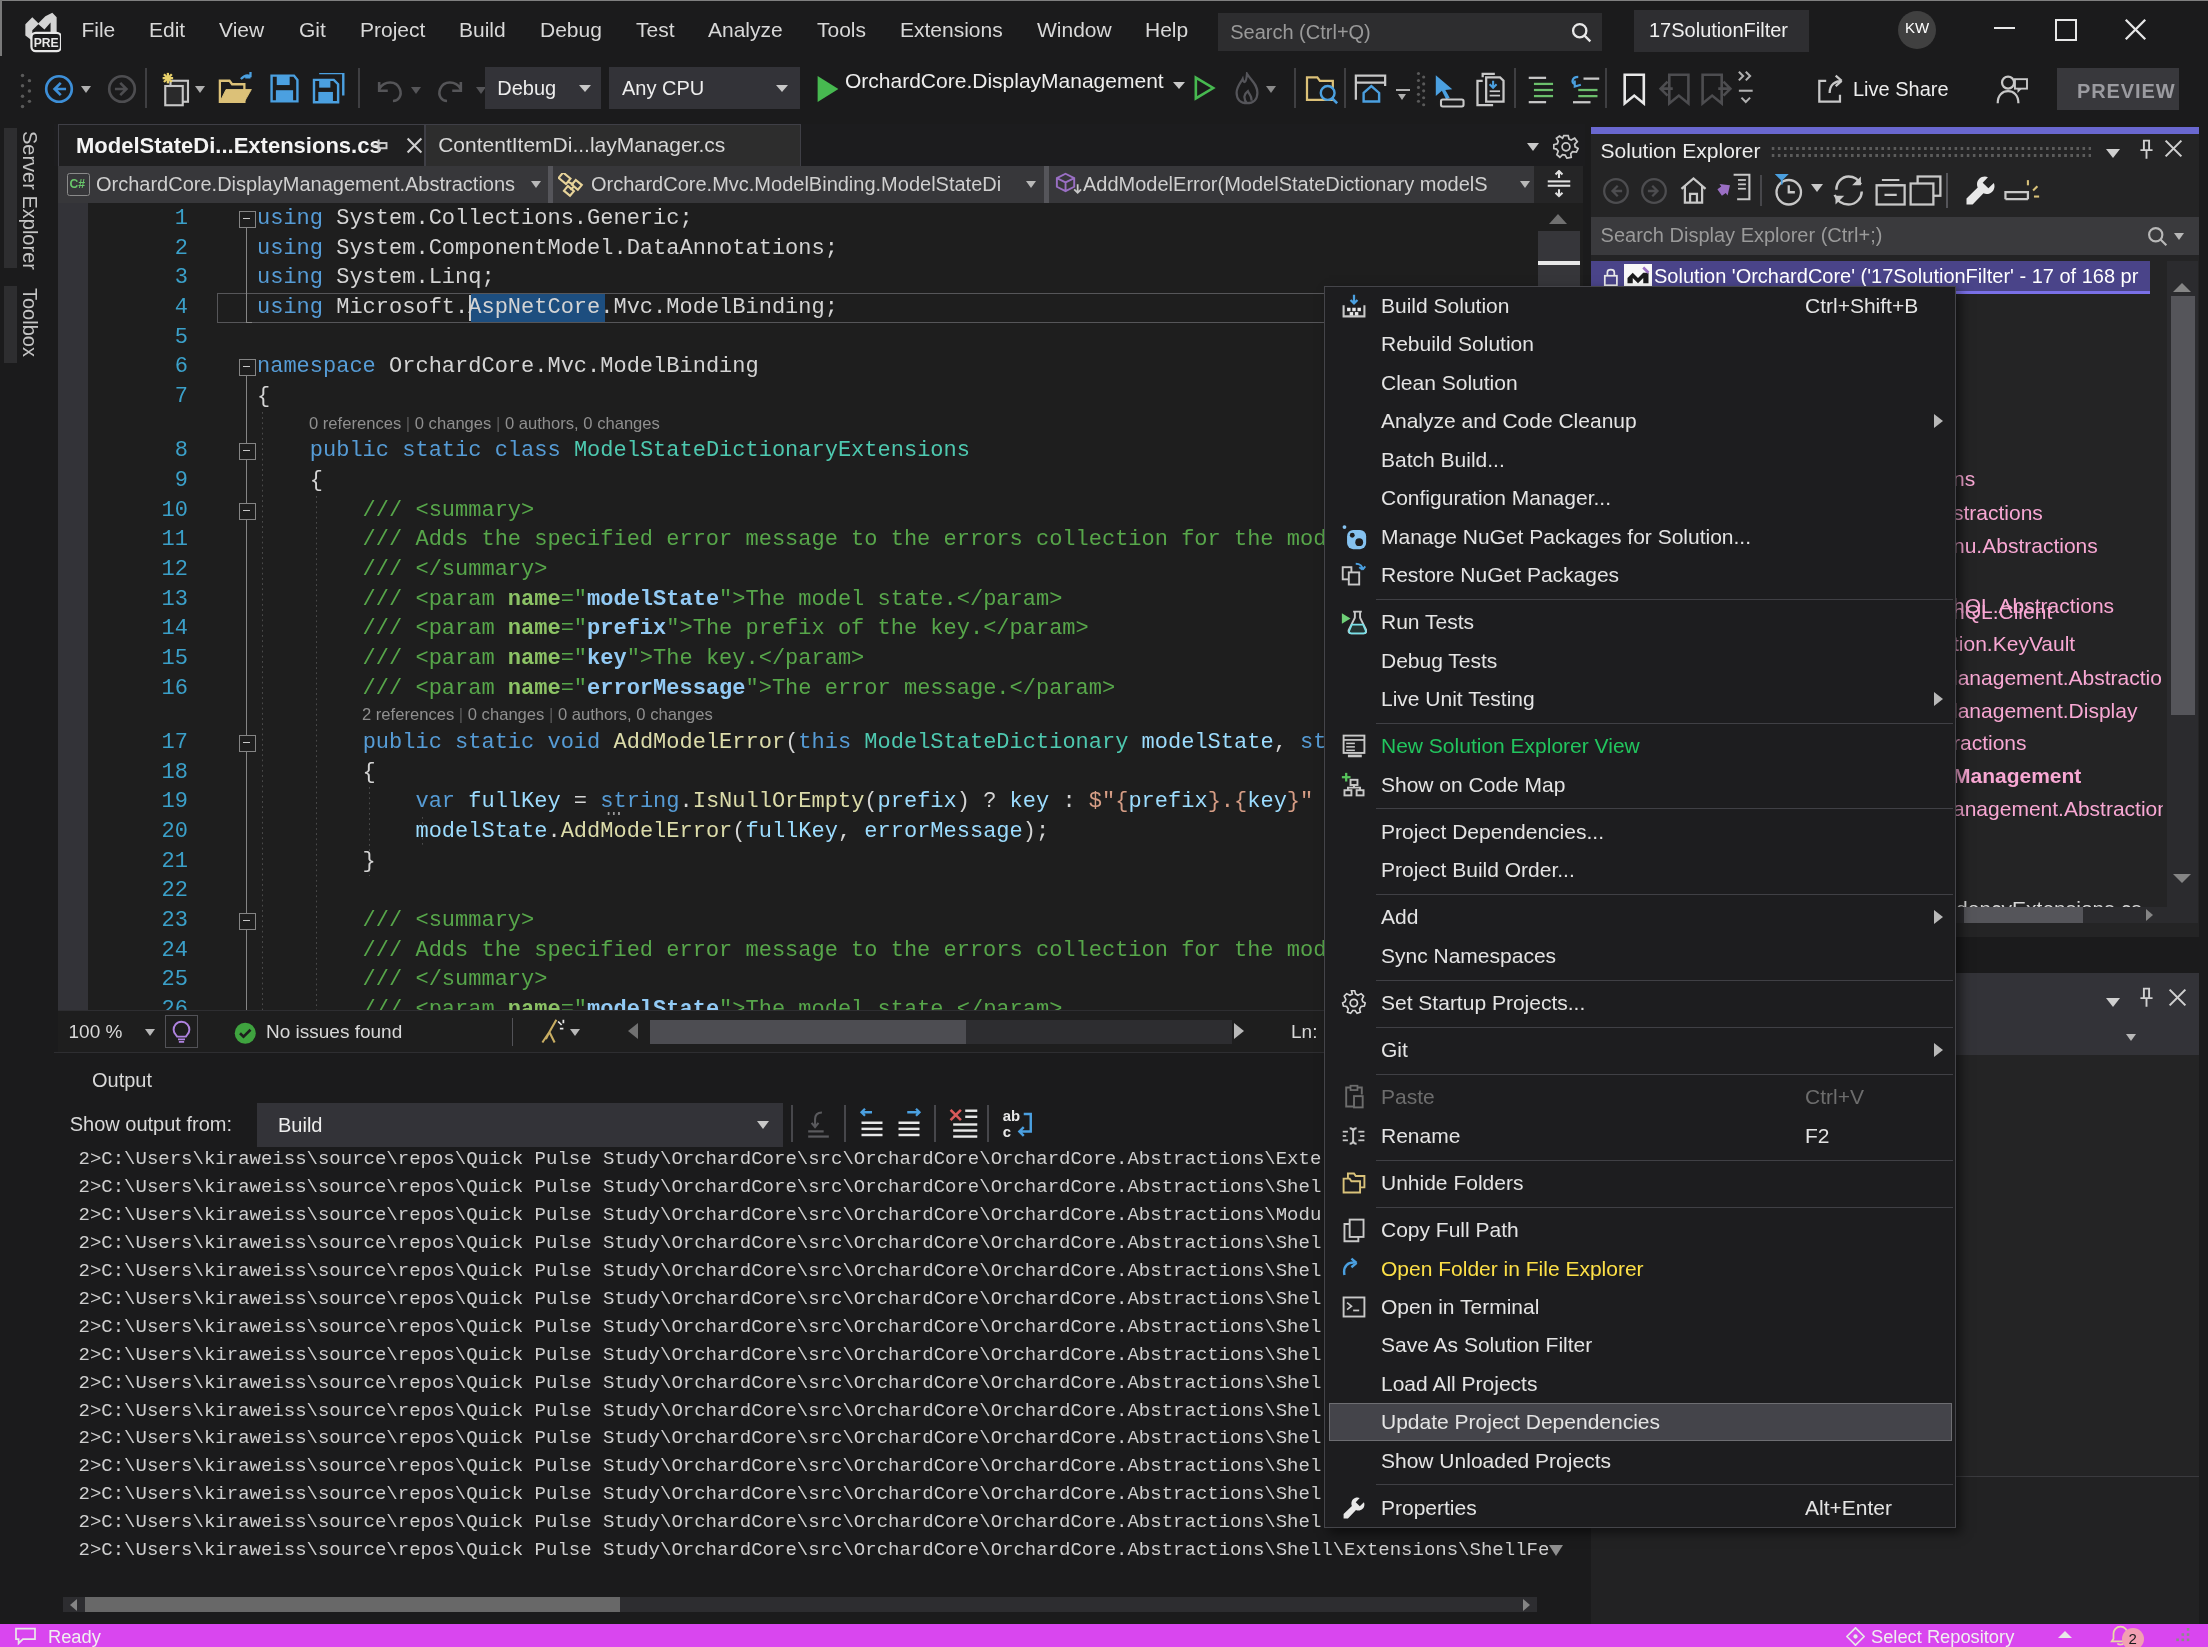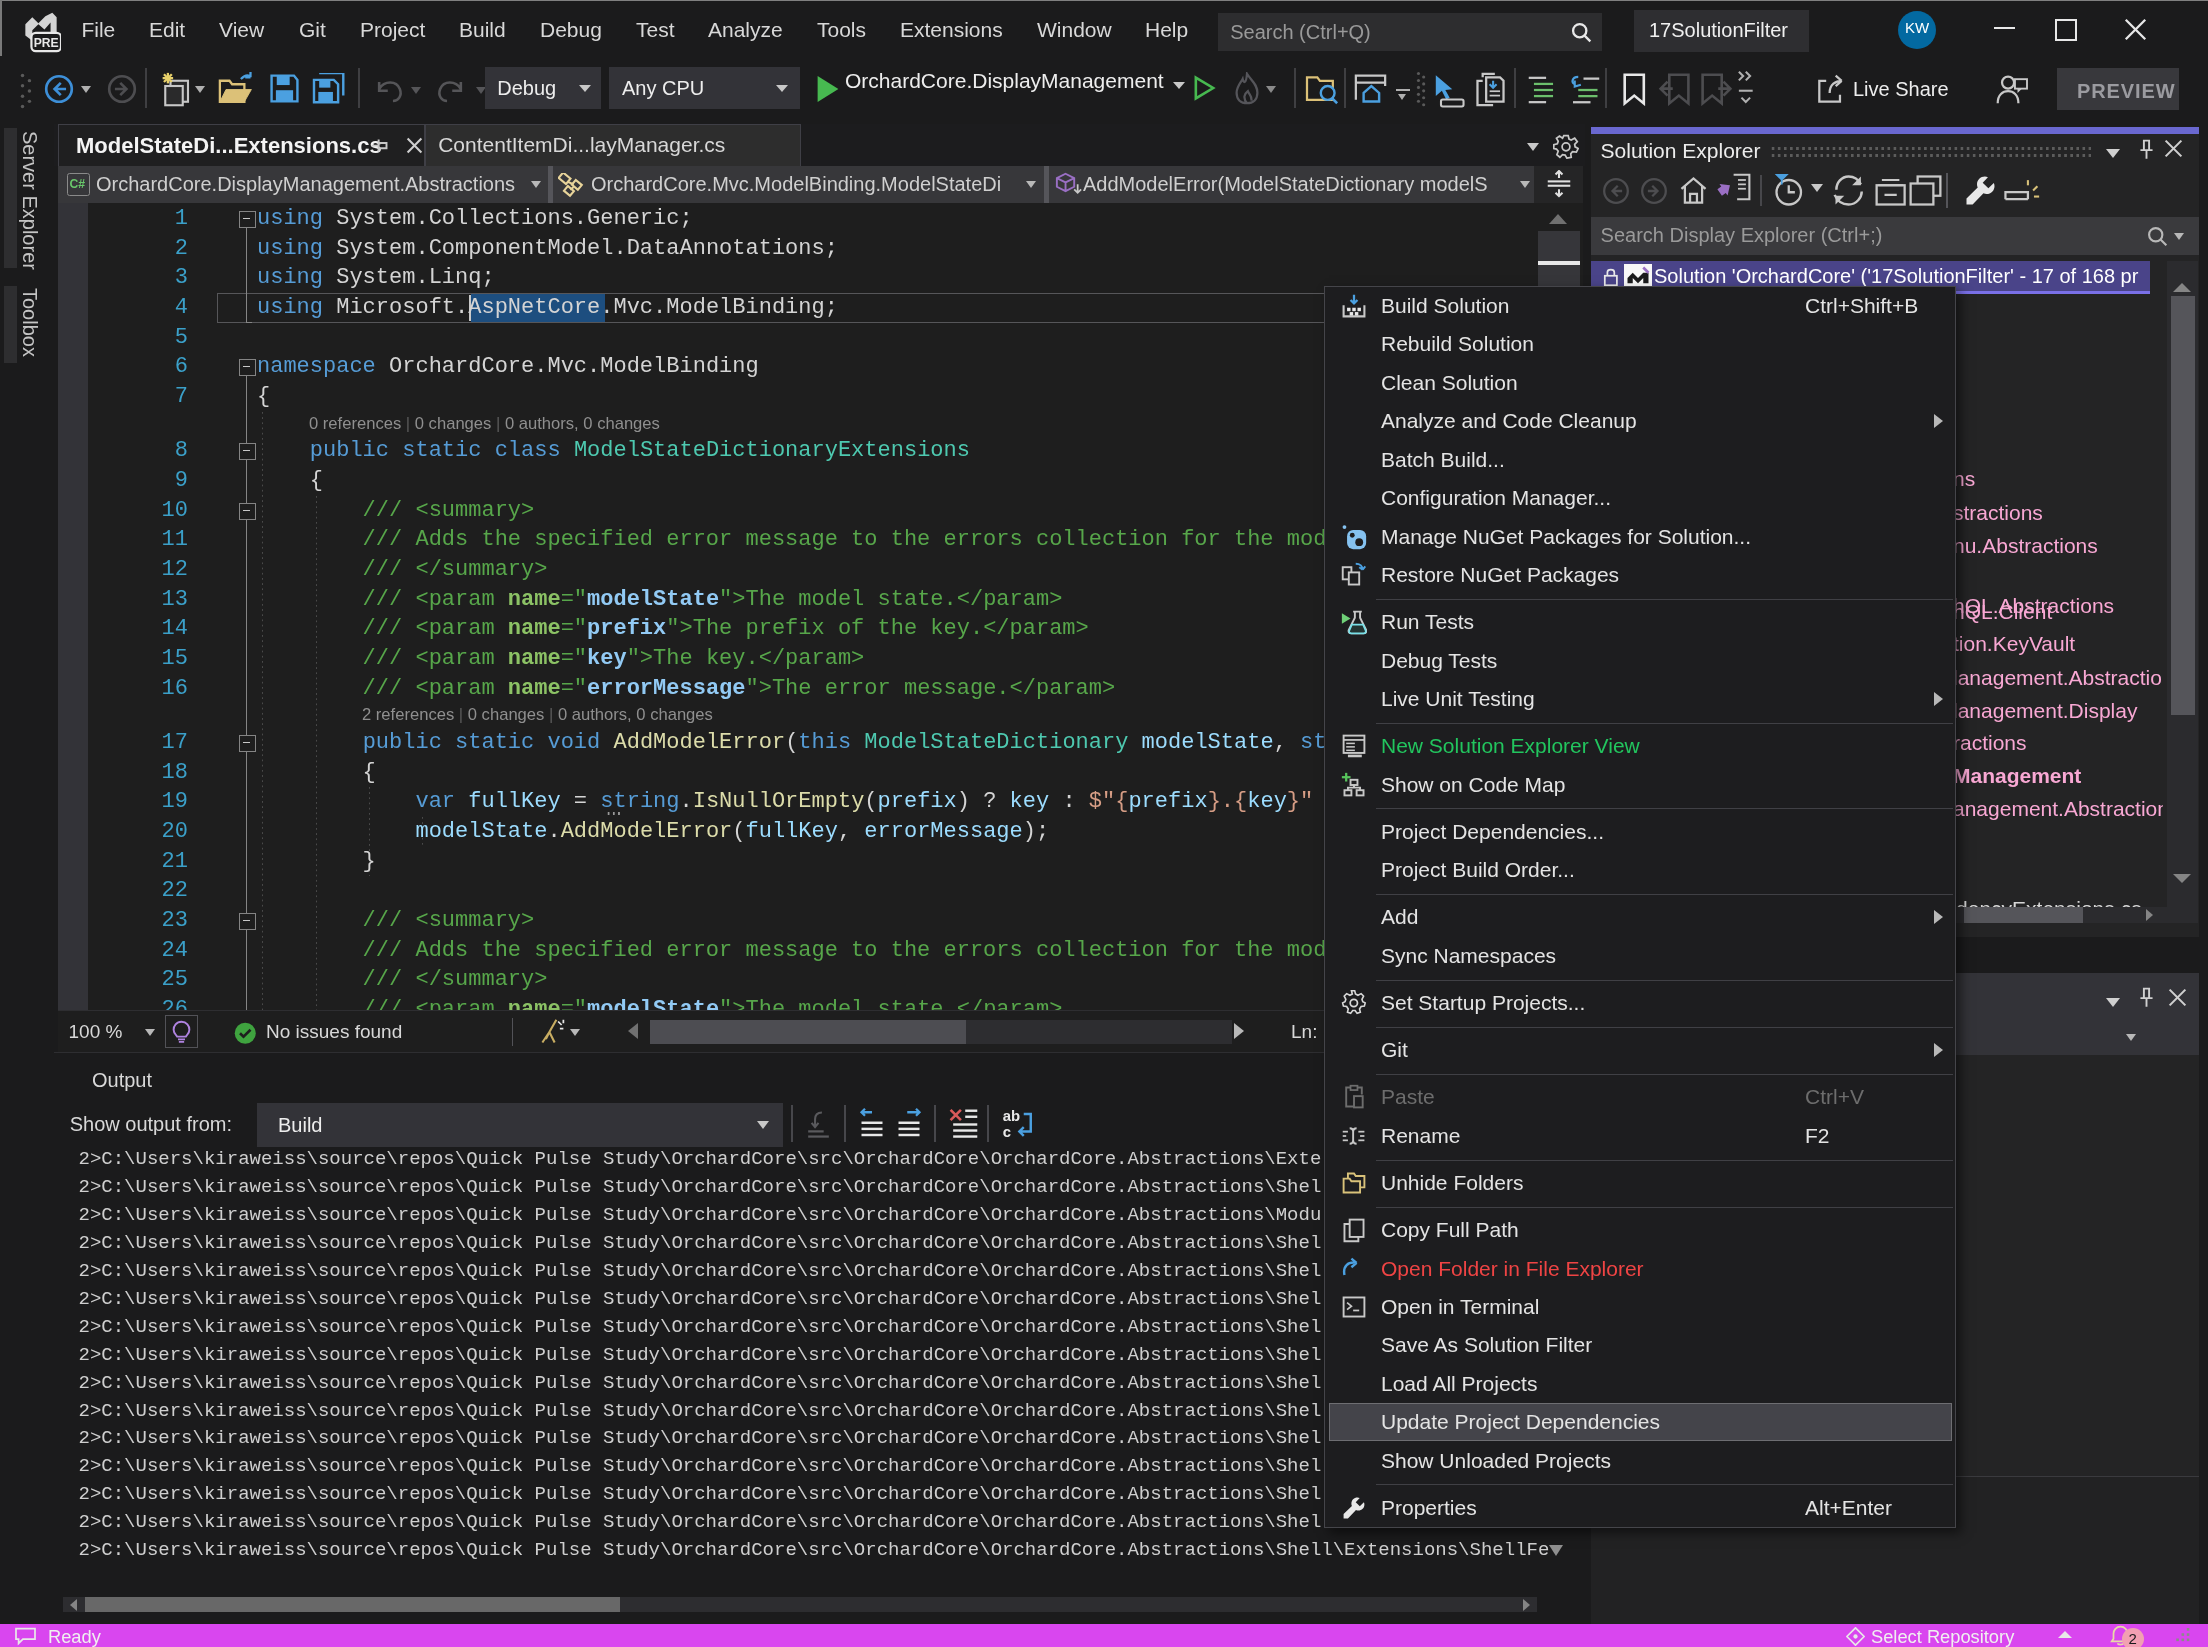--- a/index.html
+++ b/index.html
@@ -54,21 +54,21 @@
     <svg class="abs" style="right:8.7px;top:7.9px" width="23" height="23" viewBox="0 0 26 26">
           <circle cx="11" cy="11" r="7.5" fill="none" stroke="#e8e8e8" stroke-width="2.6"></circle>
           <line x1="16.5" y1="16.5" x2="23" y2="23" stroke="#e8e8e8" stroke-width="2.6"></line>
         </svg>
   </div>
 
   <div class="abs" style="left:1634px;top:8.7px;width:175px;height:42px;background:#2e2e31;">
     <span style="position:absolute;left:15px;top:9.6px;font-size:20px;color:#f0f0f0;">17SolutionFilter</span>
   </div>
 
-  <div class="abs" style="left:1898px;top:9.6px;width:38px;height:38px;border-radius:50%;background:#0369a1;">
+  <div class="abs" style="left:1898px;top:9.6px;width:38px;height:38px;border-radius:50%;background:#404040;">
     <span style="position:absolute;left:0;width:38px;text-align:center;top:8.7px;font-size:15px;color:#fff;">KW</span>
   </div>
 
   <div class="abs" style="left:1994px;top:26px;width:21px;height:2.2px;background:#e8e8e8;"></div>
   <div class="abs" style="left:2055px;top:17.5px;width:18.3px;height:18.3px;border:2.2px solid #e8e8e8;"></div>
   <svg class="abs" style="left:2124px;top:16.6px" width="23" height="23" viewBox="0 0 26 26">
         <line x1="2" y1="2" x2="24" y2="24" stroke="#e8e8e8" stroke-width="2.6"></line>
         <line x1="24" y1="2" x2="2" y2="24" stroke="#e8e8e8" stroke-width="2.6"></line>
       </svg>
 </div>
@@ -869,21 +869,21 @@
         <svg class="micon" viewBox="0 0 30 30">
           <rect x="10" y="3" width="16" height="20" fill="none" stroke="#c8c8c8" stroke-width="2.2"></rect>
           <path d="M10 8 L4 8 L4 28 L20 28 L20 23" fill="none" stroke="#c8c8c8" stroke-width="2.2"></path>
         </svg>
         <span class="mtext" style="color:#e4e4e4">Copy Full Path</span>
       </div>
 <div class="menuitem" style="top:963px;">
         <svg class="micon" viewBox="0 0 30 30">
           <path d="M4 22 C2 12 8 6 18 8 M18 8 L12 3 M18 8 L12 13" fill="none" stroke="#4ba0e0" stroke-width="2.8"></path>
         </svg>
-        <span class="mtext" style="color:#ef4444">Open Folder in File Explorer</span>
+        <span class="mtext" style="color:#fde047">Open Folder in File Explorer</span>
       </div>
 <div class="menuitem" style="top:1001px;">
         <svg class="micon" viewBox="0 0 30 30">
           <rect x="3" y="4" width="24" height="22" fill="none" stroke="#c8c8c8" stroke-width="2.2"></rect>
           <path d="M7 10 L12 14 L7 18" fill="none" stroke="#c8c8c8" stroke-width="2"></path>
           <line x1="14" y1="19" x2="21" y2="19" stroke="#c8c8c8" stroke-width="2"></line>
         </svg>
         <span class="mtext" style="color:#e4e4e4">Open in Terminal</span>
       </div>
 <div class="menuitem" style="top:1039px;">

